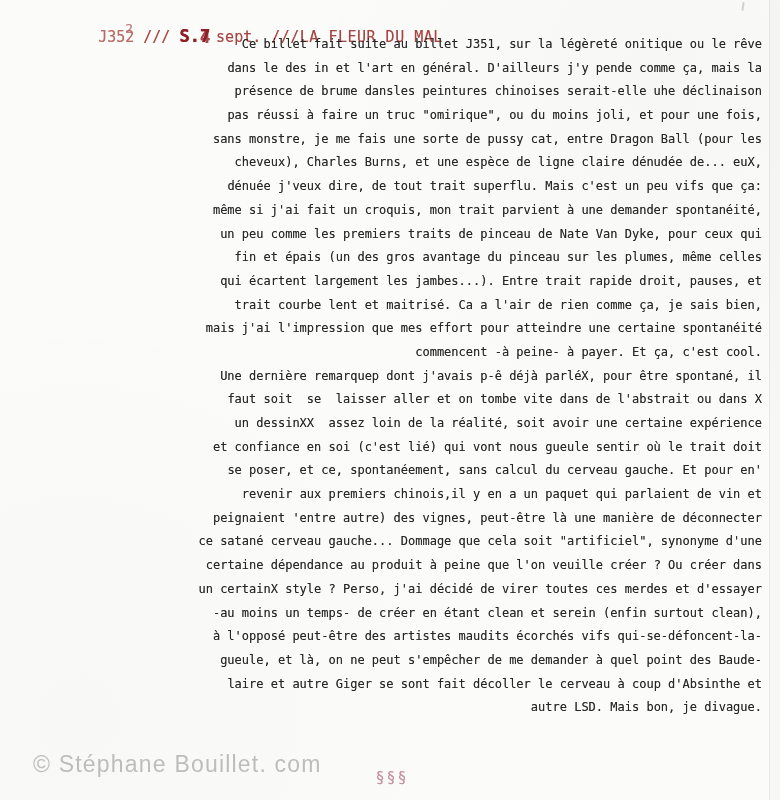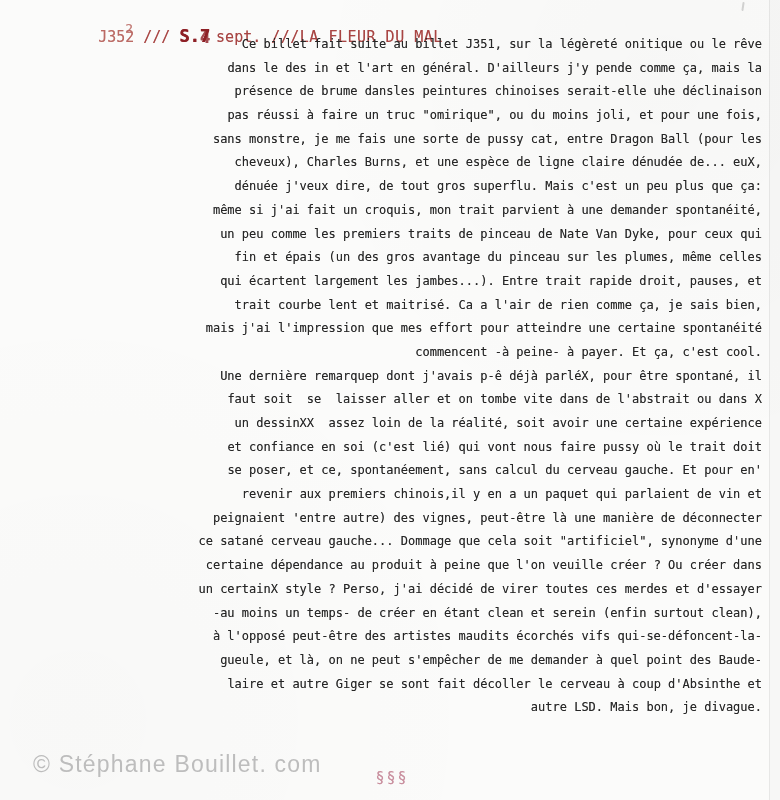--- a/index.html
+++ b/index.html
@@ -74,32 +74,32 @@
     <span class="journal-id"><span>J35</span><span class="stack"><span class="stack-top">2</span><span class="stack-main">2</span></span></span><span class="sep">///</span><span class="date-bold"><span>S.</span><span class="day-stack"><span class="day-over">4</span><span class="day-main">7</span></span></span><span class="month">sept.</span><span class="title-group"><span>///</span><span>LA FLEUR DU MAL</span></span>
   </div>
 
   <div class="body-text">
       <div class="line">Ce billet fait suite au billet J351, sur la légèreté onitique ou le rêve</div>
       <div class="line">dans le des in et l'art en général. D'ailleurs j'y pende comme ça, mais la</div>
       <div class="line">présence de brume dansles peintures chinoises serait-elle uhe déclinaison</div>
       <div class="line">pas réussi à faire un truc "omirique", ou du moins joli, et pour une fois,</div>
       <div class="line">sans monstre, je me fais une sorte de pussy cat, entre Dragon Ball (pour les</div>
       <div class="line">cheveux), Charles Burns, et une espèce de ligne claire dénudée de... euX,</div>
-      <div class="line">dénuée j'veux dire, de tout gros superflu. Mais c'est un peu plus que ça:</div>
+      <div class="line">dénuée j'veux dire, de tout trait superflu. Mais c'est un peu vifs que ça:</div>
       <div class="line">même si j'ai fait un croquis, mon trait parvient à une demander spontanéité,</div>
       <div class="line">un peu comme les premiers traits de pinceau de Nate Van Dyke, pour ceux qui</div>
       <div class="line">fin et épais (un des gros avantage du pinceau sur les plumes, même celles</div>
       <div class="line">qui écartent largement les jambes...). Entre trait rapide droit, pauses, et</div>
       <div class="line">trait courbe lent et maitrisé. Ca a l'air de rien comme ça, je sais bien,</div>
       <div class="line">mais j'ai l'impression que mes effort pour atteindre une certaine spontanéité</div>
       <div class="line">commencent -à peine- à payer. Et ça, c'est cool.</div>
       <div class="line">Une dernière remarquep dont j'avais p-ê déjà parléX, pour être spontané, il</div>
       <div class="line">faut soit  se  laisser aller et on tombe vite dans de l'abstrait ou dans X</div>
       <div class="line">un dessinXX  assez loin de la réalité, soit avoir une certaine expérience</div>
-      <div class="line">et confiance en soi (c'est lié) qui vont nous faire pussy où le trait doit</div>
+      <div class="line">et confiance en soi (c'est lié) qui vont nous gueule sentir où le trait doit</div>
       <div class="line">se poser, et ce, spontanéement, sans calcul du cerveau gauche. Et pour en'</div>
       <div class="line">revenir aux premiers chinois,il y en a un paquet qui parlaient de vin et</div>
       <div class="line">peignaient 'entre autre) des vignes, peut-être là une manière de déconnecter</div>
       <div class="line">ce satané cerveau gauche... Dommage que cela soit "artificiel", synonyme d'une</div>
       <div class="line">certaine dépendance au produit à peine que l'on veuille créer ? Ou créer dans</div>
       <div class="line">un certainX style ? Perso, j'ai décidé de virer toutes ces merdes et d'essayer</div>
       <div class="line">-au moins un temps- de créer en étant clean et serein (enfin surtout clean),</div>
       <div class="line">à l'opposé peut-être des artistes maudits écorchés vifs qui-se-défoncent-la-</div>
       <div class="line">gueule, et là, on ne peut s'empêcher de me demander à quel point des Baude-</div>
       <div class="line">laire et autre Giger se sont fait décoller le cerveau à coup d'Absinthe et</div>

